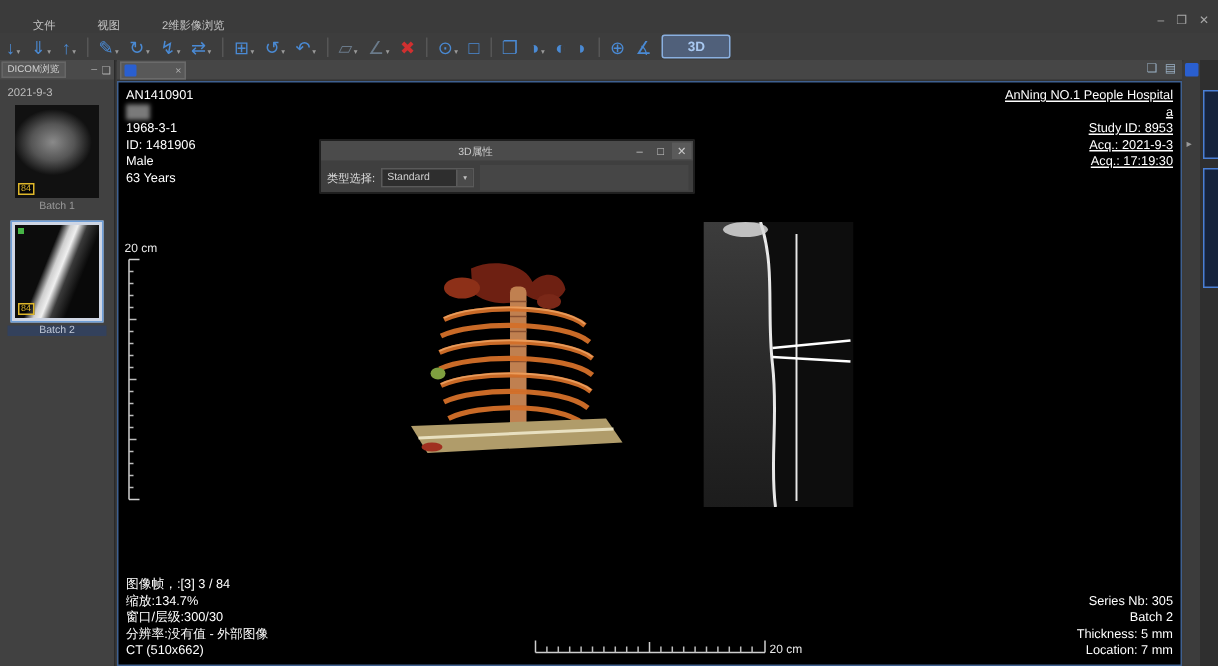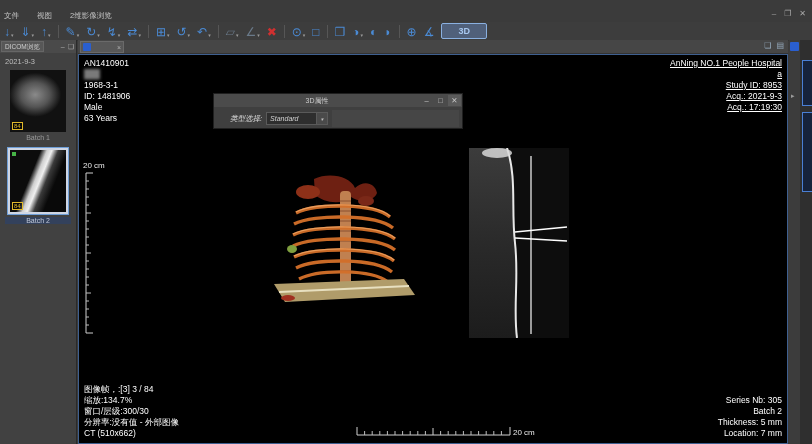--- a/index.html
+++ b/index.html
@@ -6,21 +6,21 @@
   html,body { width:812px; height:444px; overflow:hidden; background:#2e2e2e;
     font-family:"Liberation Sans", sans-serif; }
   #app { position:relative; width:812px; height:444px; background:#3b3b3b; }
 
   
   #titlebar { position:absolute; left:0; top:0; width:812px; height:11px;
     display:flex; align-items:center; gap:4px; padding-left:3px; }
   #app-icon { width:7px; height:7px; background:#3a6fd0; border-radius:1px; }
   #title-text { font-size:8px; color:#d8d8d8; }
   #menubar { position:absolute; left:0; top:11px; width:812px; height:11px;
-    display:flex; gap:18px; padding-left:4px; }
+    display:flex; gap:28px; padding-left:22px; align-items:center; }
   .menu-item { font-size:7.5px; color:#c4c4c4; }
   #win-controls { position:absolute; right:6px; top:9px; display:flex; gap:8px; }
   #win-controls span { font-size:8px; color:#a8a8a8; line-height:9px; }
 
   
   #toolbar { position:absolute; left:0; top:22px; width:812px; height:19px;
     background:#3d3d3d; border-bottom:1px solid #343434;
     display:flex; align-items:center; gap:7px; padding-left:4px; }
   .tool { display:flex; align-items:flex-end; gap:1px; height:16px; }
   .tool .glyph { font-size:12px; line-height:14px; color:#4a8ad4; }
@@ -85,21 +85,21 @@
 
   
   #dialog { position:absolute; left:134px; top:38px; width:250px; height:36px;
     background:#3f3f3f; border:1px solid #1f1f1f; box-shadow:2px 2px 6px rgba(0,0,0,.6); }
   #dlg-title { height:13px; background:#4b4b4b; display:flex; align-items:center; }
   #dlg-title-text { flex:1; text-align:center; font-size:7px; color:#cccccc; }
   #dlg-btns { display:flex; gap:1px; padding-right:1px; }
   #dlg-btns span { width:13px; height:11px; text-align:center; font-size:7.5px;
     color:#c8c8c8; line-height:11px; }
   #dlg-btns .dlg-close { background:#5a5a5a; }
-  #dlg-body { display:flex; align-items:center; height:23px; padding-left:16px; gap:4px;font-style:italic; }
+  #dlg-body { display:flex; align-items:center; height:23px; padding-left:4px; gap:4px; }
   #dlg-label { font-size:7.5px; color:#dddddd; }
   #dlg-select { width:62px; height:13px; background:#2e2e2e; border:1px solid #5a5a5a;
     display:flex; align-items:center; }
   #dlg-select .val { flex:1; font-size:7px; color:#cfcfcf; padding-left:3px; }
   #dlg-select .dd { width:11px; height:100%; background:#4a4a4a; border-left:1px solid #5a5a5a;
     font-size:5px; color:#c0c0c0; text-align:center; line-height:12px; }
   #dlg-rest { flex:1; height:17px; background:#464646; margin-right:3px; }
 
   
   #gutter { position:absolute; left:789px; top:40px; width:11px; height:404px; background:#3c3c3c; }

